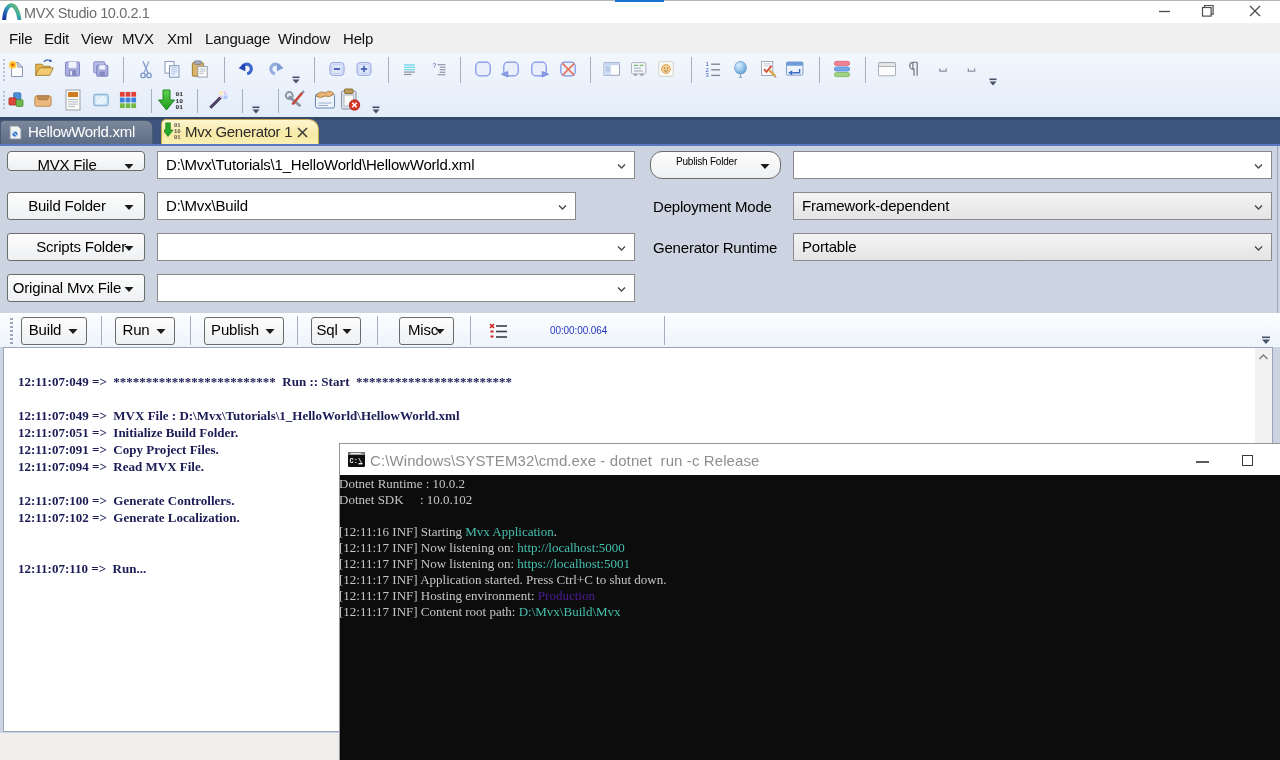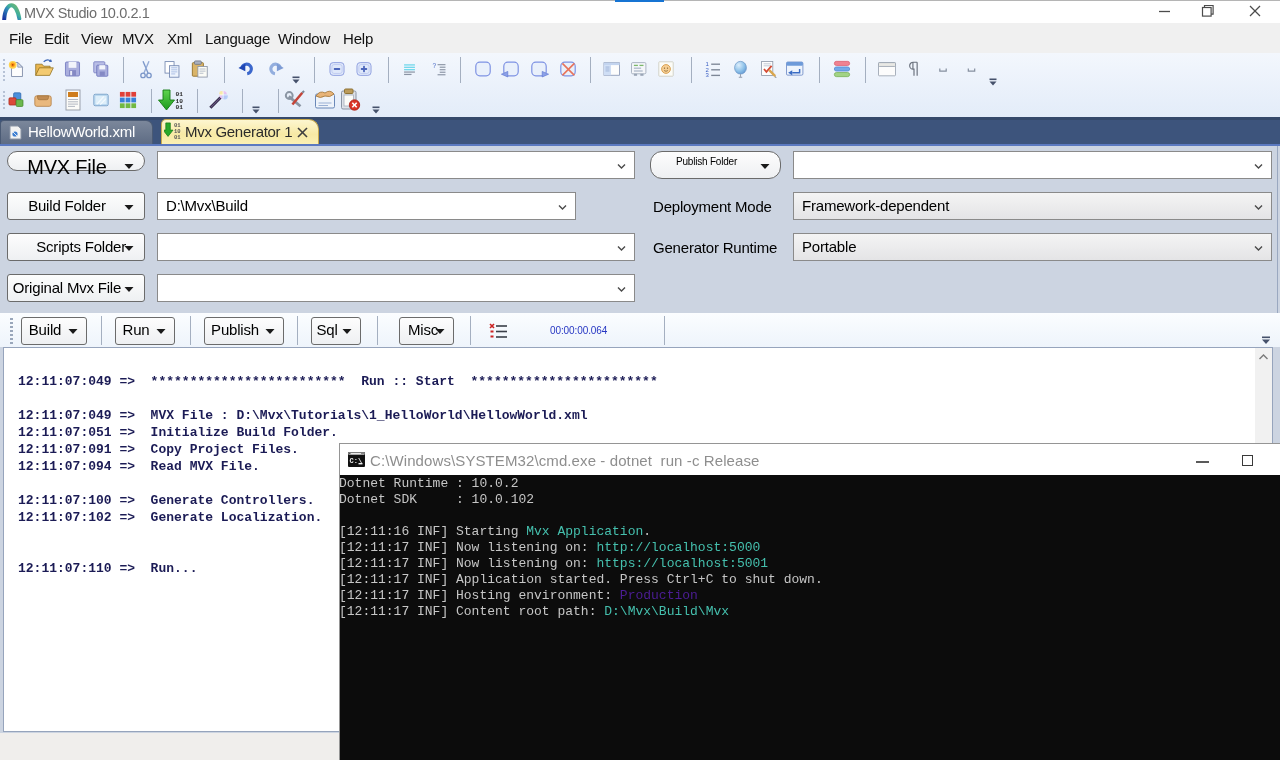--- a/index.html
+++ b/index.html
@@ -1,19 +1,19 @@
 <!DOCTYPE html>
 <html><head><meta charset="utf-8">
 <style>
 * { margin:0; padding:0; box-sizing:border-box; }
 html,body { width:1280px; height:760px; overflow:hidden; }
 body { font-family:"Liberation Sans",sans-serif; background:#fff; position:relative; }
 .abs { position:absolute; }
 .sep { position:absolute; width:1px; background:#a4afc0; }
-pre { font-family:Liberation Mono, monospace; }
+pre { font-family:Liberation Serif, serif; }
 </style></head><body>
 
 <div class="abs" style="left:0;top:0;width:1280px;height:1px;background:#b5b5b5"></div>
 <div class="abs" style="left:615px;top:0;width:49px;height:2px;background:#1674d3"></div>
 <svg class="abs" style="left:2px;top:3px" width="20" height="17" viewBox="0 0 20 17">
 <defs>
       <linearGradient id="logog" x1="0" y1="1" x2="1" y2="0">
 <stop offset="0" stop-color="#1533a0"></stop>
         <stop offset="0.45" stop-color="#2e86b8"></stop>
 <stop offset="0.62" stop-color="#3fae9d"></stop>
@@ -369,21 +369,21 @@
     </g>
   </svg>
 <div class="abs" style="left:185px;top:123px;font-size:15px;color:#2b2b2b;letter-spacing:-0.3px">Mvx Generator 1</div>
 <svg class="abs" style="left:296px;top:126px" width="13" height="13" viewBox="0 0 13 13">
     <g stroke="#3f3f3f" stroke-width="1.6">
       <line x1="2" y1="2" x2="11" y2="11"></line>
       <line x1="11" y1="2" x2="2" y2="11"></line>
     </g>
   </svg>
 <div class="abs" style="left:0;top:146px;width:1280px;height:167px;background:#ccd4e1"></div>
-<div style="position:absolute;height:20px;border:1px solid #6b6b6b;border-radius:12px;background:linear-gradient(#fdfdfd,#eef0f2);font-size:20px;color:#000;left:7px;top:151px;width:138px">
+<div style="position:absolute;height:20px;border:1px solid #6b6b6b;border-radius:4px;background:linear-gradient(#fdfdfd,#eef0f2);font-size:15px;color:#000;left:7px;top:151px;width:138px">
     <div style="position:absolute;left:0;right:18px;top:4px;text-align:center;letter-spacing:-0.2px">MVX File</div>
     <svg width="10" height="7" viewBox="0 0 10 7" style="position:absolute;right:10px;top:11px">
       <path d="M0.5,1 L5,6 L9.5,1 z" fill="#1a1a1a"></path>
     </svg>
   </div>
 <div style="position:absolute;height:28px;border:1px solid #6b6b6b;border-radius:3px;background:linear-gradient(#fdfdfd,#eef0f2);font-size:15px;color:#000;left:7px;top:192px;width:138px">
     <div style="position:absolute;left:0;right:18px;top:4px;text-align:center;letter-spacing:-0.2px">Build Folder</div>
     <svg width="10" height="7" viewBox="0 0 10 7" style="position:absolute;right:10px;top:11px">
       <path d="M0.5,1 L5,6 L9.5,1 z" fill="#1a1a1a"></path>
     </svg>
@@ -394,20 +394,21 @@
       <path d="M0.5,1 L5,6 L9.5,1 z" fill="#1a1a1a"></path>
     </svg>
   </div>
 <div style="position:absolute;height:28px;border:1px solid #6b6b6b;border-radius:3px;background:linear-gradient(#fdfdfd,#eef0f2);font-size:15px;color:#000;left:7px;top:274px;width:138px">
     <div style="position:absolute;left:0;right:18px;top:4px;text-align:center;letter-spacing:-0.2px">Original Mvx File</div>
     <svg width="10" height="7" viewBox="0 0 10 7" style="position:absolute;right:10px;top:11px">
       <path d="M0.5,1 L5,6 L9.5,1 z" fill="#1a1a1a"></path>
     </svg>
   </div>
 <div style="position:absolute;left:157px;top:151px;width:478px;height:28px;border:1px solid #8a8a8a;background:#fff;font-size:15px;color:#000">
+    <div style="position:absolute;left:8px;top:4px;white-space:nowrap;letter-spacing:-0.2px">D:\Mvx\Tutorials\1_HelloWorld\HellowWorld.xml</div>
     <svg width="9" height="7" viewBox="0 0 9 7" style="position:absolute;right:8px;top:11px">
       <path d="M1,1.5 L4.5,5 L8,1.5" fill="none" stroke="#4a4a4a" stroke-width="1.4"></path>
     </svg>
   </div>
 <div style="position:absolute;left:157px;top:192px;width:419px;height:28px;border:1px solid #8a8a8a;background:#fff;font-size:15px;color:#000">
     <div style="position:absolute;left:8px;top:4px;white-space:nowrap;letter-spacing:-0.2px">D:\Mvx\Build</div>
     <svg width="9" height="7" viewBox="0 0 9 7" style="position:absolute;right:8px;top:11px">
       <path d="M1,1.5 L4.5,5 L8,1.5" fill="none" stroke="#4a4a4a" stroke-width="1.4"></path>
     </svg>
   </div>

